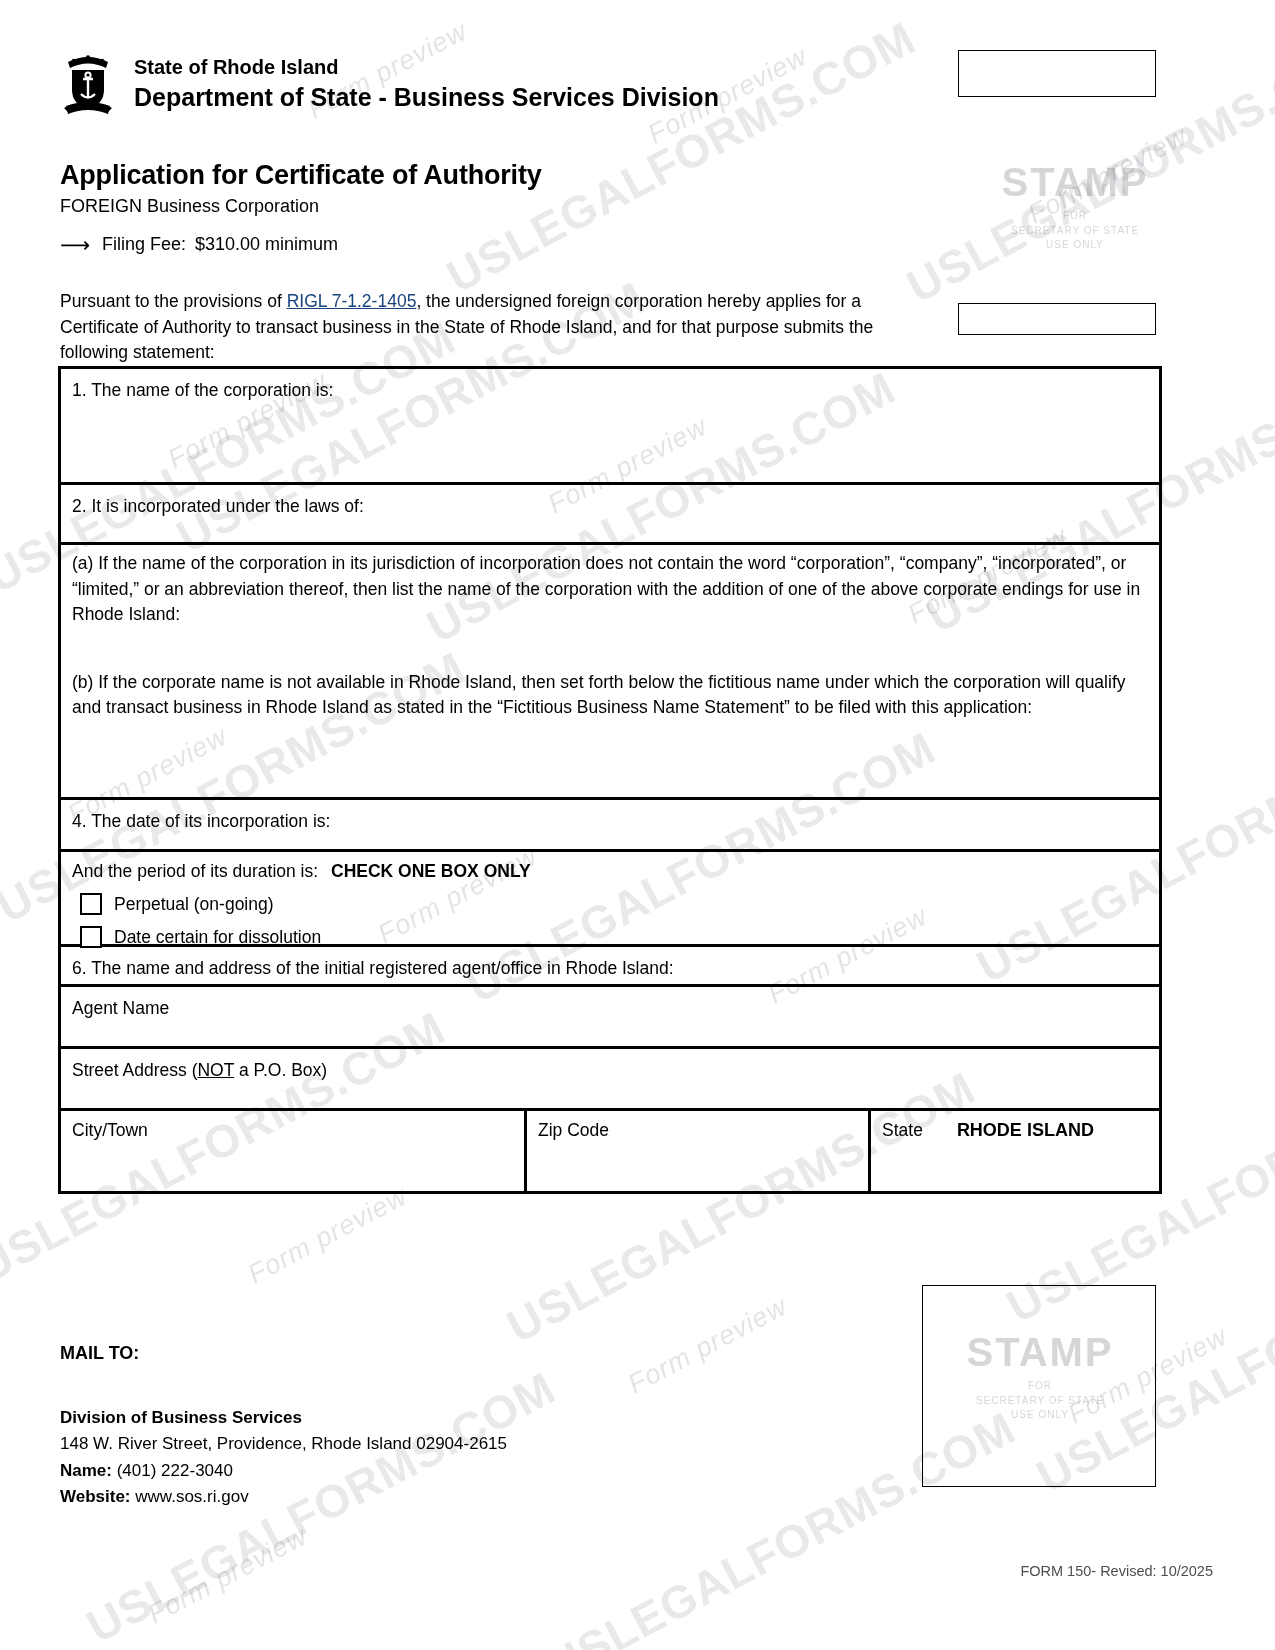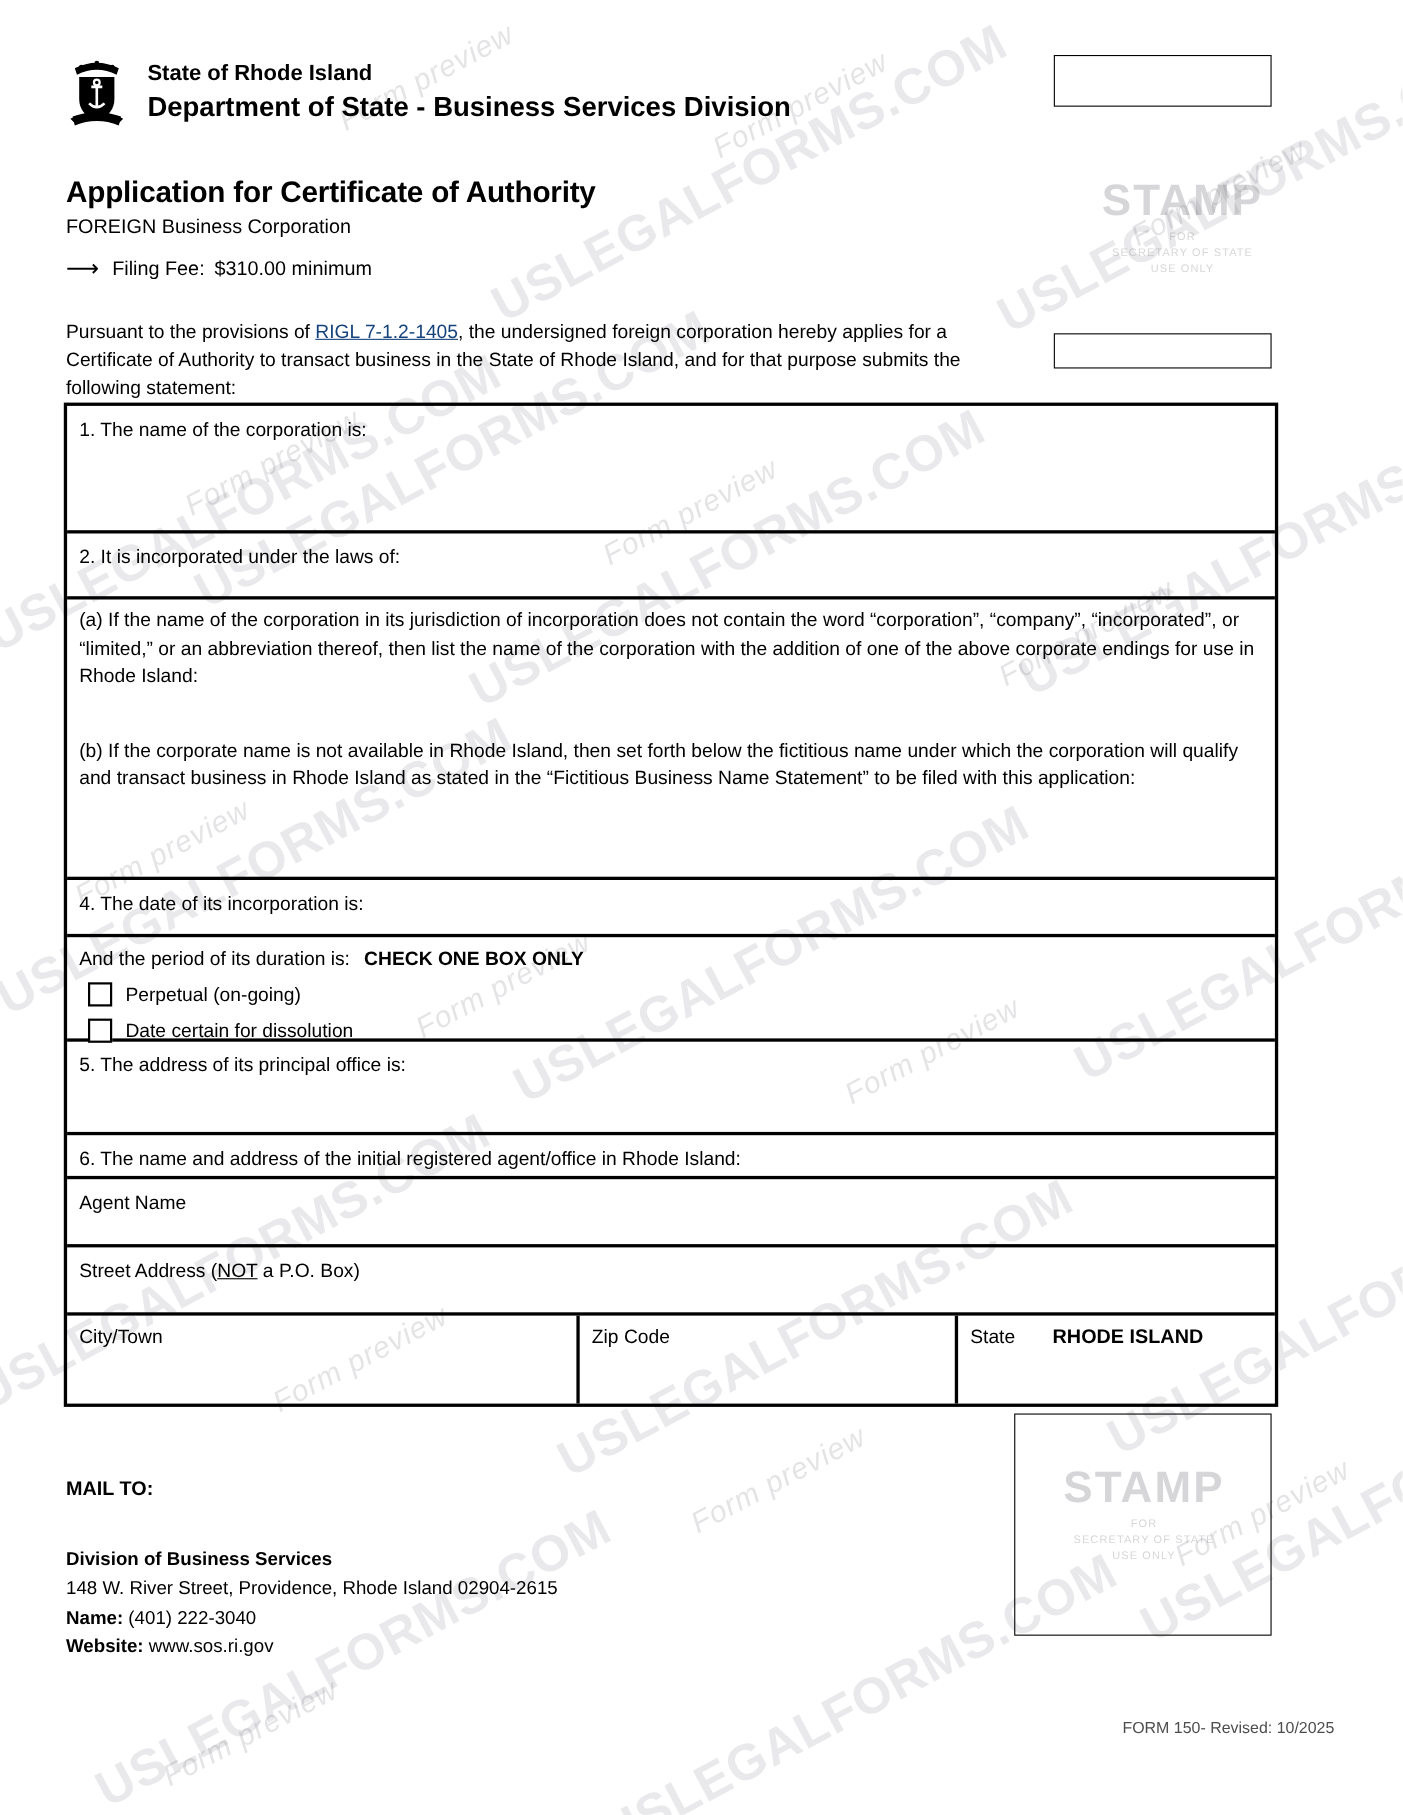--- a/index.html
+++ b/index.html
@@ -361,23 +361,20 @@
         <span class="checkbox"></span>
         <span>Perpetual (on-going)</span>
       </div>
       <div class="check-line">
         <span class="checkbox"></span>
         <span>Date certain for dissolution</span>
         <span class="fill-line"></span>
       </div>
     </div>
 
-    <div class="row r-h85">
-      <div class="row-label">5. The address of its principal office is:</div>
-    </div>
 
     <div class="row r-h40">
       <div class="row-label">6. The name and address of the initial registered agent/office in Rhode Island:</div>
     </div>
 
     <div class="row r-h62">
       <div class="row-label">Agent Name</div>
     </div>
 
     <div class="row r-h62">

